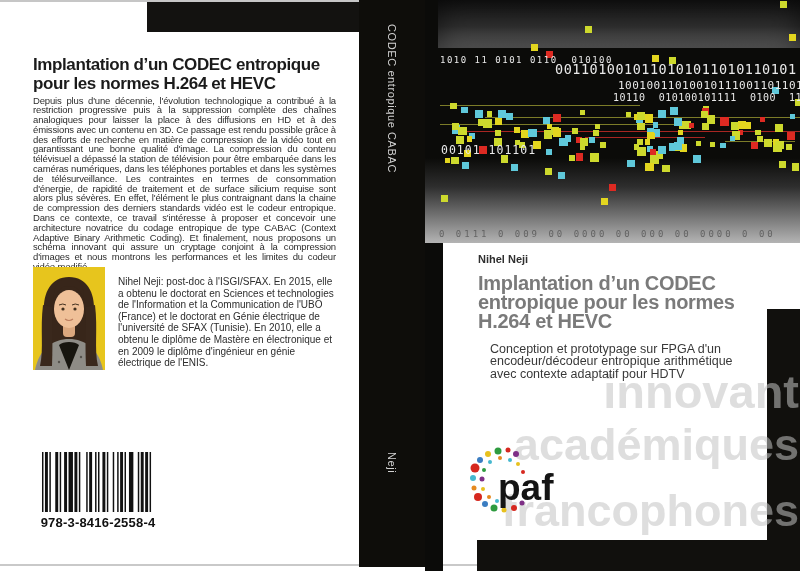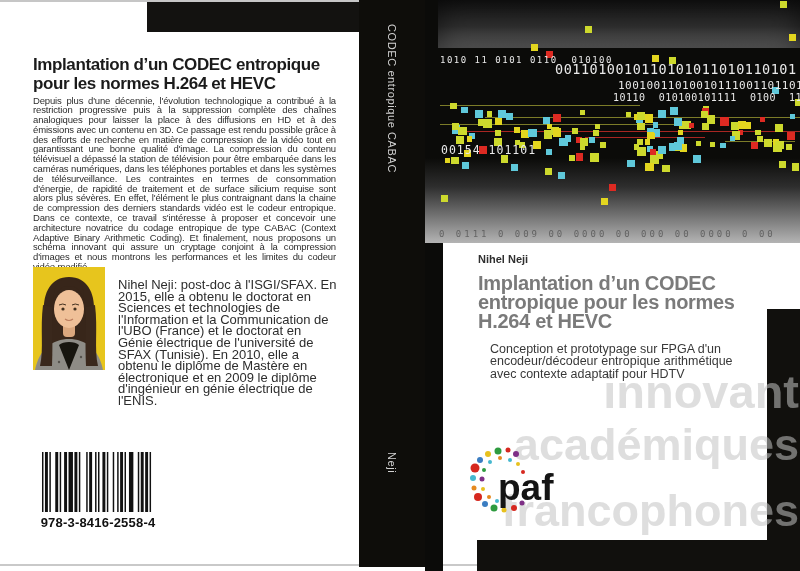--- a/index.html
+++ b/index.html
@@ -9,21 +9,21 @@
   
   .back{position:absolute;left:0;top:0;width:359px;height:571px;background:#fff;}
   .hair-top{position:absolute;left:0;top:0;width:359px;height:2px;background:#c6c6c6;}
   .hair-bottom{position:absolute;left:0;top:564px;width:359px;height:2px;background:#c9c9c9;}
   .back-banner{position:absolute;left:147px;top:2px;width:212px;height:30px;background:#131210;}
   .back-title{position:absolute;left:33px;top:44px;width:322px;font-size:17px;font-weight:bold;
               color:#1b1b1b;line-height:19px;letter-spacing:-0.4px;}
   .back-blurb{position:absolute;left:33px;top:86px;width:303px;font-size:9.5px;line-height:9.8px;
               letter-spacing:-0.15px;color:#2d2d2d;text-align:justify;}
   .bio-photo{position:absolute;left:33px;top:267px;width:72px;height:103px;}
-  .bio-text{position:absolute;left:118px;top:266px;width:220px;font-size:13px;line-height:11.6px;
+  .bio-text{position:absolute;left:118px;top:266px;width:220px;font-size:10px;line-height:11.6px;
             color:#2d2d2d;}
   .barcode-wrap{position:absolute;left:33px;top:452px;width:130px;text-align:center;}
   .barcode-wrap svg{display:block;margin:0 auto;width:112px;height:60px;}
   .isbn{font-size:13px;font-weight:bold;color:#111;margin-top:3px;letter-spacing:0.2px;}
 
   
   .spine{position:absolute;left:359px;top:0;width:66px;height:567px;background:#0e0d0a;}
   .v{writing-mode:vertical-rl;white-space:nowrap;position:absolute;left:50%;transform:translateX(-50%);
      color:#d2d2d2;font-size:11px;letter-spacing:0.6px;}
   .spine-title{top:24px;}
@@ -283,21 +283,21 @@
           <div class="sq" style="left: 120px; top: 168px; width: 7px; height: 7px; background: rgb(205, 217, 45);"></div>
           <div class="sq" style="left: 133px; top: 172px; width: 7px; height: 7px; background: rgb(95, 200, 218);"></div>
           <div class="sq" style="left: 184px; top: 184px; width: 7px; height: 7px; background: rgb(221, 42, 34);"></div>
           <div class="sq" style="left: 176px; top: 198px; width: 7px; height: 7px; background: rgb(227, 214, 31);"></div>
           <div class="sq" style="left: 16px; top: 195px; width: 7px; height: 7px; background: rgb(205, 217, 45);"></div>
         </div>
       <div class="bin bin1">1010 11 0101 0110  010100</div>
       <div class="bin bin2">0011010010110101011010110101 1</div>
       <div class="bin bin3">1001001101001011100110110101</div>
       <div class="bin bin4">10110  010100101111  0100  11</div>
-      <div class="bin bin5">00154 101101</div>
+      <div class="bin bin5">00101 101101</div>
       <div class="bin bin-faint">0 0111 0 009 00 0000 00 000 00 0000 0 00</div>
     </div>
 
     <div class="white-panel"></div>
     <div class="right-strip"></div>
     <div class="bottom-bar"></div>
     <div class="front-hair"></div>
 
     <div class="ghost ghost-1">innovant</div>
     <div class="ghost ghost-3">francophones</div>

